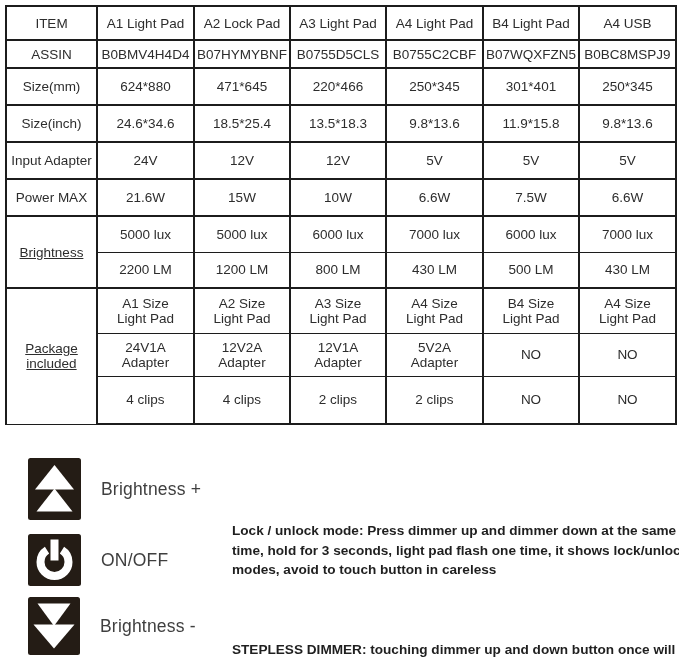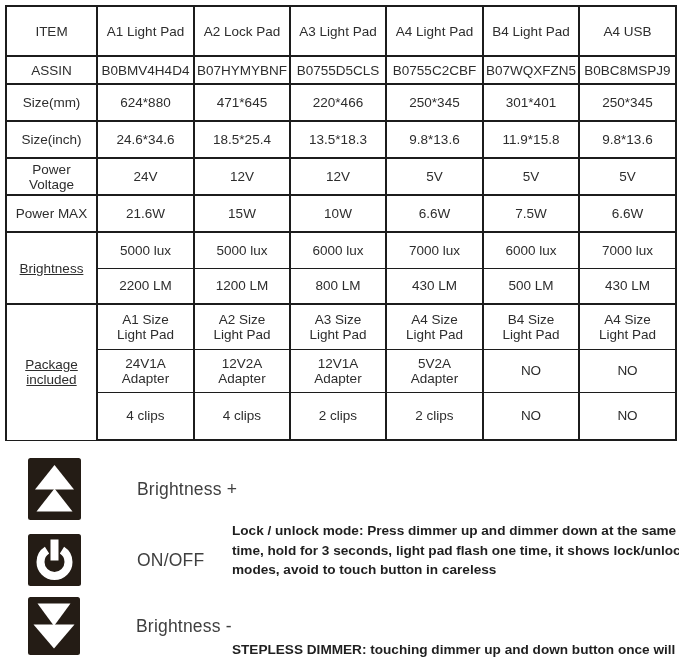--- a/index.html
+++ b/index.html
@@ -14,25 +14,25 @@
   }
   .spec td{
     border:2px solid #1c1c1c;
     text-align:center;vertical-align:middle;
     font-size:13.5px;color:#2d2d2d;
     white-space:pre-line;padding:0 2px;overflow:hidden;
   }
   .spec tr.tb > td{border-bottom-width:1px;text-align:center;}
   .spec tr.tt > td{border-top-width:1px;margin-top:31px;}
   .spec td.sp{border-bottom-width:2px;text-decoration:underline;}
-  .h35{height:50px}.h38{height:28px}.h37{height:37px}.h36{height:36px}
+  .h35{height:34px}.h38{height:28px}.h37{height:37px}.h36{height:36px}
   .h45{height:45px}.h43{height:43px}.h42{height:48px}
   
   .ctrl{position:absolute;left:28px;display:flex;align-items:center;gap:20px;}
-  .ctrl .lab{font-size:17.5px;color:#3f3f3f;letter-spacing:.2px;margin-left:36px;}
+  .ctrl .lab{font-size:17.5px;color:#3f3f3f;letter-spacing:.2px;}
   #ctrl-1{top:458px}
   #ctrl-2{top:534px}
   #ctrl-3{top:597px}
   .icon-box{display:block;}
   
   .notes{
     position:absolute;left:232px;top:482px;
     color:#1f1f1f;font-weight:bold;font-size:13.6px;line-height:19.5px;
     white-space:pre;
   }
@@ -82,21 +82,21 @@
     <tr class="h37">
       <td>Size(inch)</td>
       <td>24.6*34.6</td>
       <td>18.5*25.4</td>
       <td>13.5*18.3</td>
       <td>9.8*13.6</td>
       <td>11.9*15.8</td>
       <td>9.8*13.6</td>
     </tr>
     <tr class="h37">
-      <td>Power Voltage</td>
+      <td>Input Adapter</td>
       <td>24V</td>
       <td>12V</td>
       <td>12V</td>
       <td>5V</td>
       <td>5V</td>
       <td>5V</td>
     </tr>
     <tr class="h37">
       <td>Power MAX</td>
       <td>21.6W</td>

